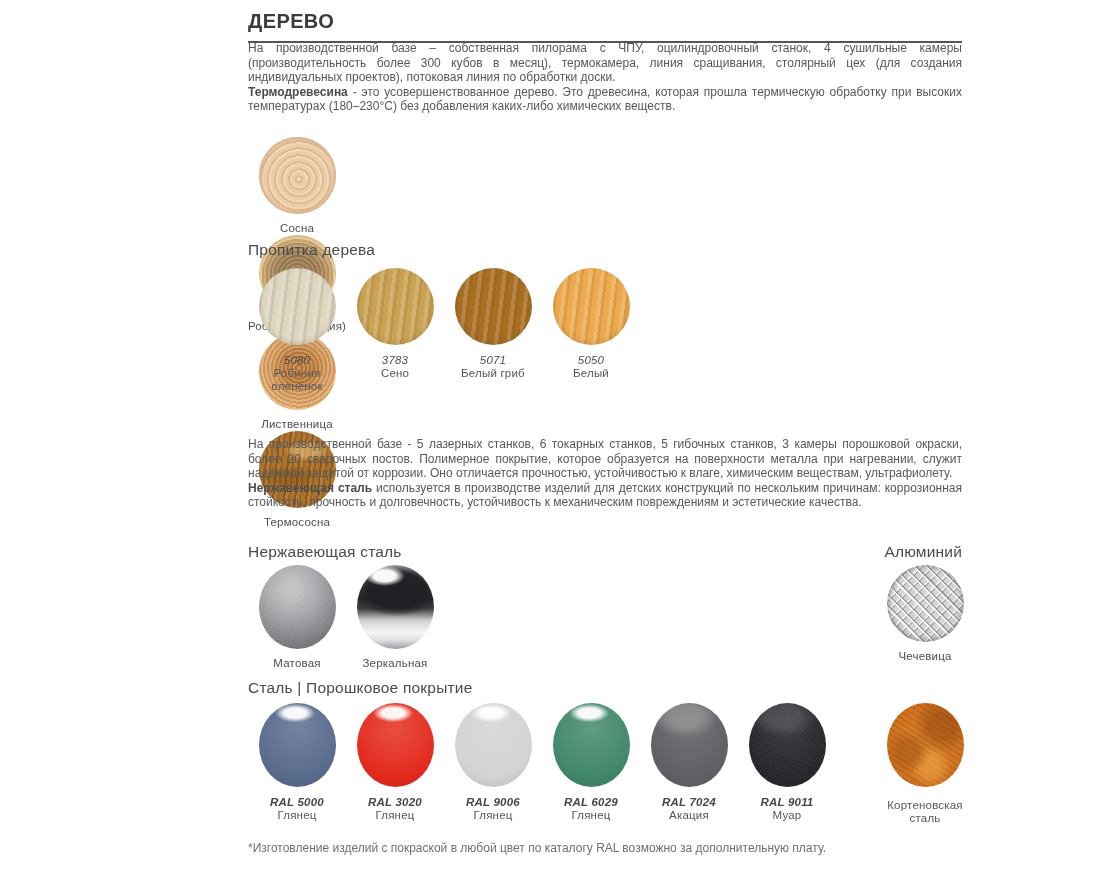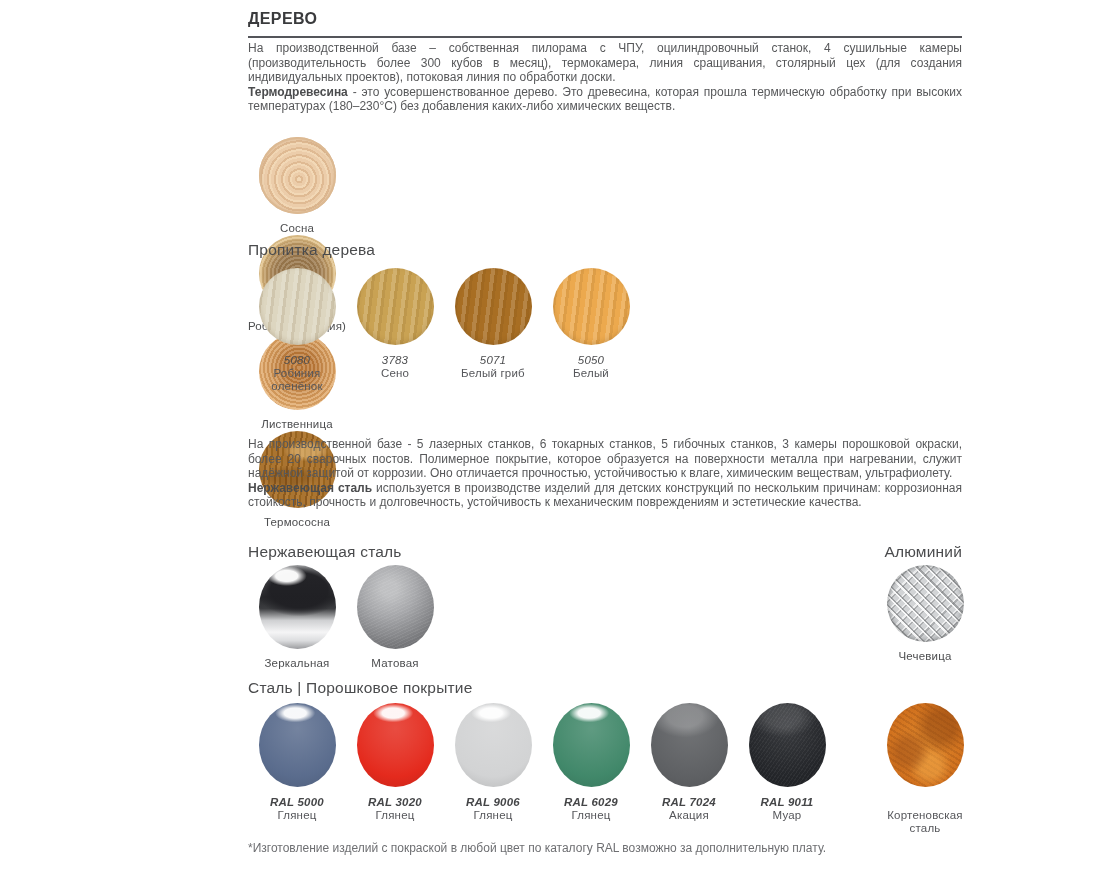--- a/index.html
+++ b/index.html
@@ -1,20 +1,20 @@
 <!DOCTYPE html>
 <html lang="ru"><head>
 <meta charset="utf-8">
 <style>
   html,body{margin:0;padding:0;background:#fff;}
   .page{position:relative;width:1110px;height:879px;background:#fff;overflow:hidden;
         font-family:"Liberation Sans","DejaVu Sans",sans-serif;}
   .content{position:absolute;left:248px;top:0;width:714px;height:879px;}
 
-  .sec-title{font-size:16px;font-weight:700;letter-spacing:.4px;color:#3a3b3d;
+  .sec-title{font-size:20px;font-weight:700;letter-spacing:.4px;color:#3a3b3d;
              padding-bottom:8px;border-bottom:2px solid #54555a;}
   .sub-title{font-size:15.5px;color:#4a4b4d;letter-spacing:.2px;}
   .body-text{margin:0;font-size:12px;line-height:14.6px;color:#57585a;text-align:justify;}
   .body-text b{color:#4b4c4e;}
 
   .row{display:flex;}
   .cell{width:98px;display:flex;flex-direction:column;align-items:center;flex:0 0 auto;}
   .right-cell{margin-left:auto;transform:translateX(12px);}
   .circle{width:77px;height:77px;border-radius:50%;flex:0 0 auto;}
   .ball{width:77px;height:84px;border-radius:50%;flex:0 0 auto;}
@@ -170,26 +170,26 @@
       <p class="body-text"><b>Нержавеющая сталь</b><span> используется в производстве изделий для детских конструкций по нескольким причинам: коррозионная стойкость, прочность и долговечность, устойчивость к механическим повреждениям и эстетические качества.</span></p>
     </div>
 
     <div id="stainless-head">
       <span class="sub-title">Нержавеющая сталь</span>
       <span class="sub-title">Алюминий</span>
     </div>
 
     <div id="stainless-row" class="row">
       <div class="cell">
+        <div class="ball b-matte"></div>
+        <div class="swatch-label">Матовая</div>
+      </div>
+      <div class="cell">
         <div class="ball b-mirror"></div>
         <div class="swatch-label">Зеркальная</div>
-      </div>
-      <div class="cell">
-        <div class="ball b-matte"></div>
-        <div class="swatch-label">Матовая</div>
       </div>
       <div class="cell right-cell">
         <div class="circle b-alu"></div>
         <div class="swatch-label">Чечевица</div>
       </div>
     </div>
 
     <div id="powder-title" class="sub-title">Сталь | Порошковое покрытие</div>
 
     <div id="powder-row" class="row">
@@ -218,20 +218,20 @@
         <div class="code-line">RAL 7024</div>
         <div class="name-line">Акация</div>
       </div>
       <div class="cell">
         <div class="ball ball-moire" style="--c: #232529;"></div>
         <div class="code-line">RAL 9011</div>
         <div class="name-line">Муар</div>
       </div>
       <div class="cell right-cell">
         <div class="ball b-corten"></div>
-        <div class="name-line" style="margin-top:22px">Кортеновская сталь</div>
+        <div class="name-line" style="margin-top:12px">Кортеновская сталь</div>
       </div>
     </div>
 
     <div id="footnote">*Изготовление изделий с покраской в любой цвет по каталогу RAL возможно за дополнительную плату.</div>
 
   </div>
 </div>
 
 </body></html>

